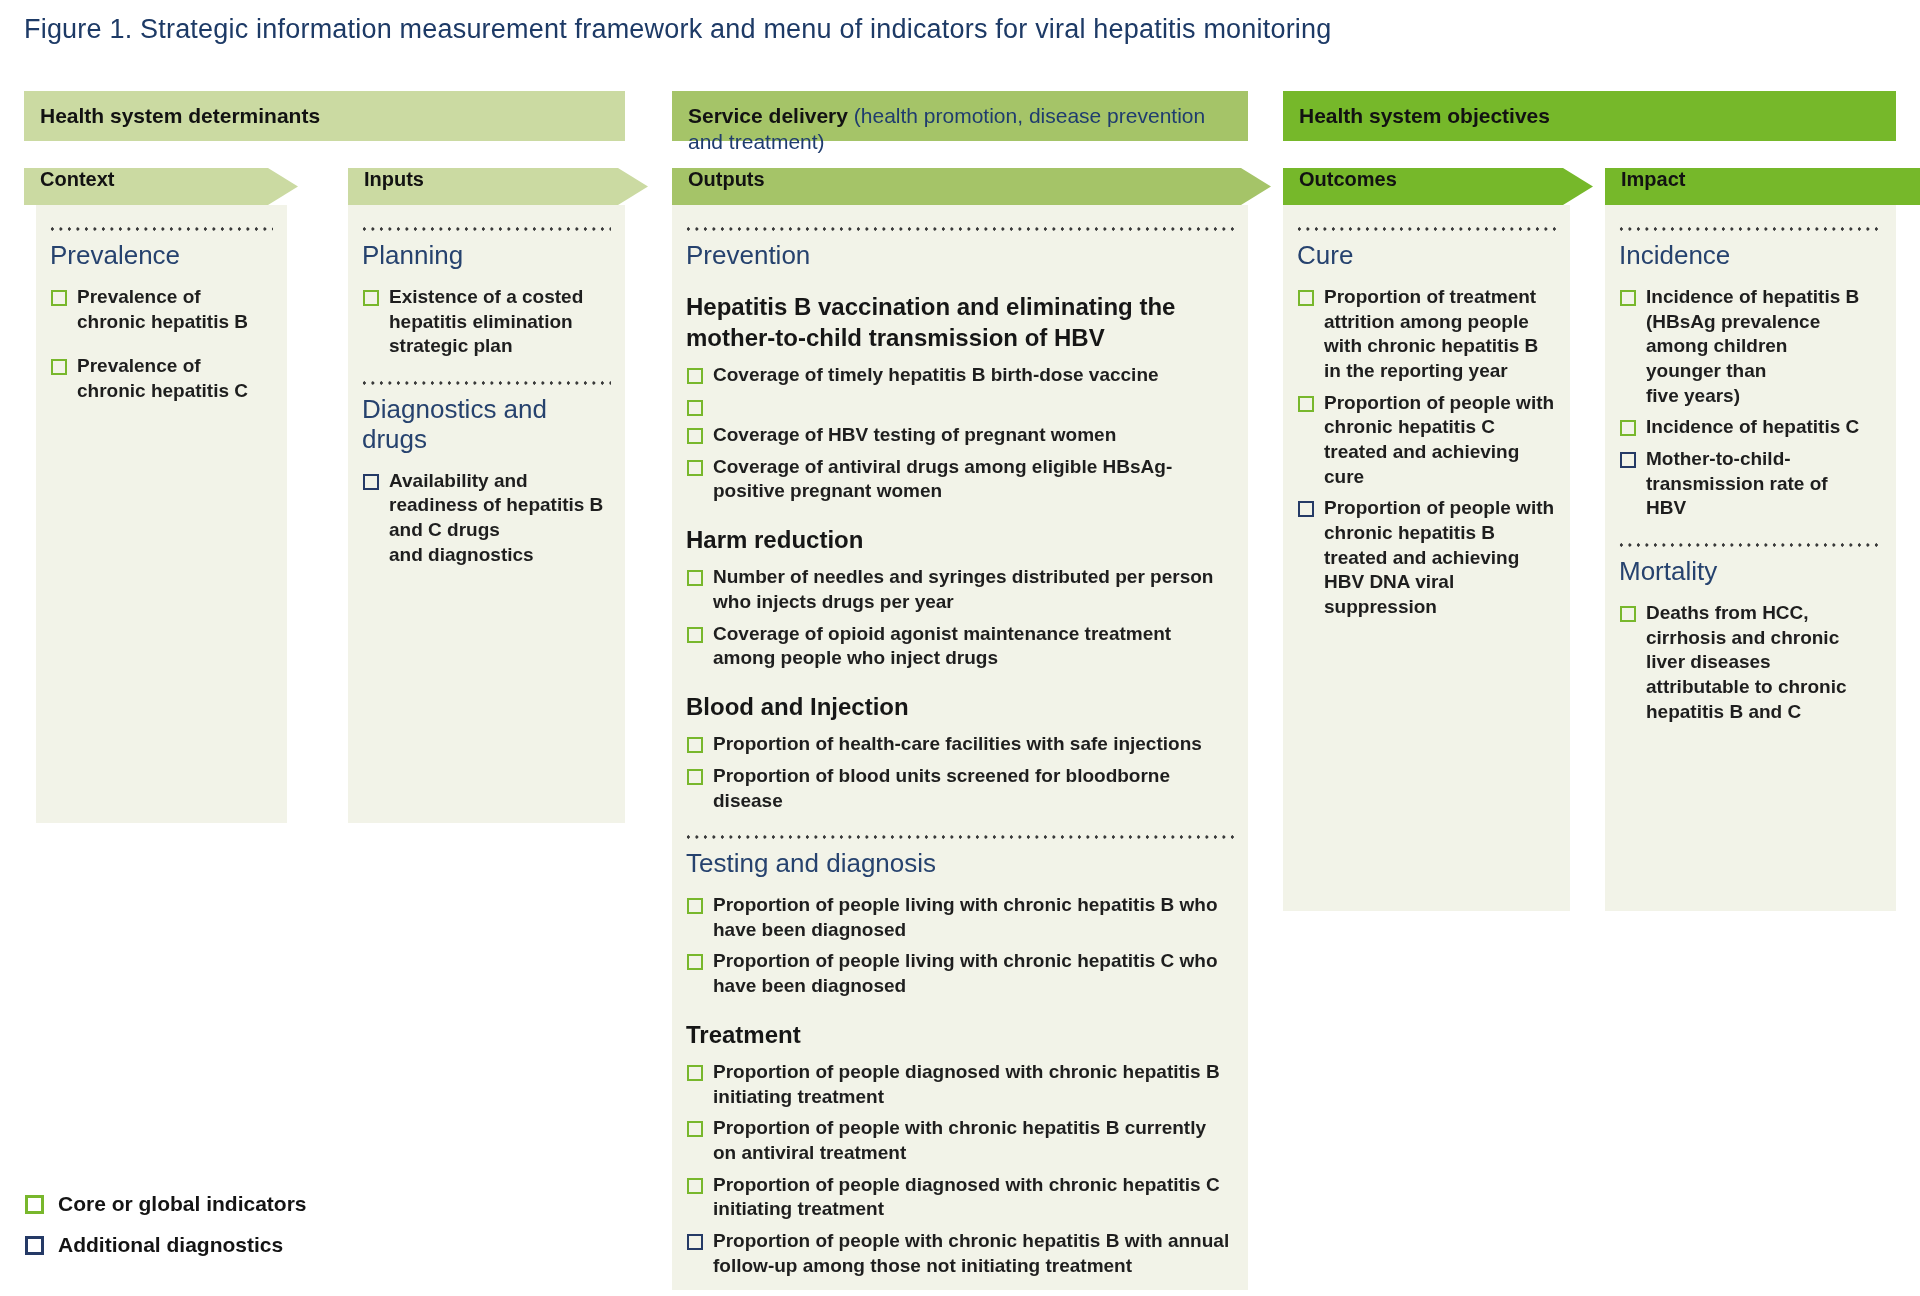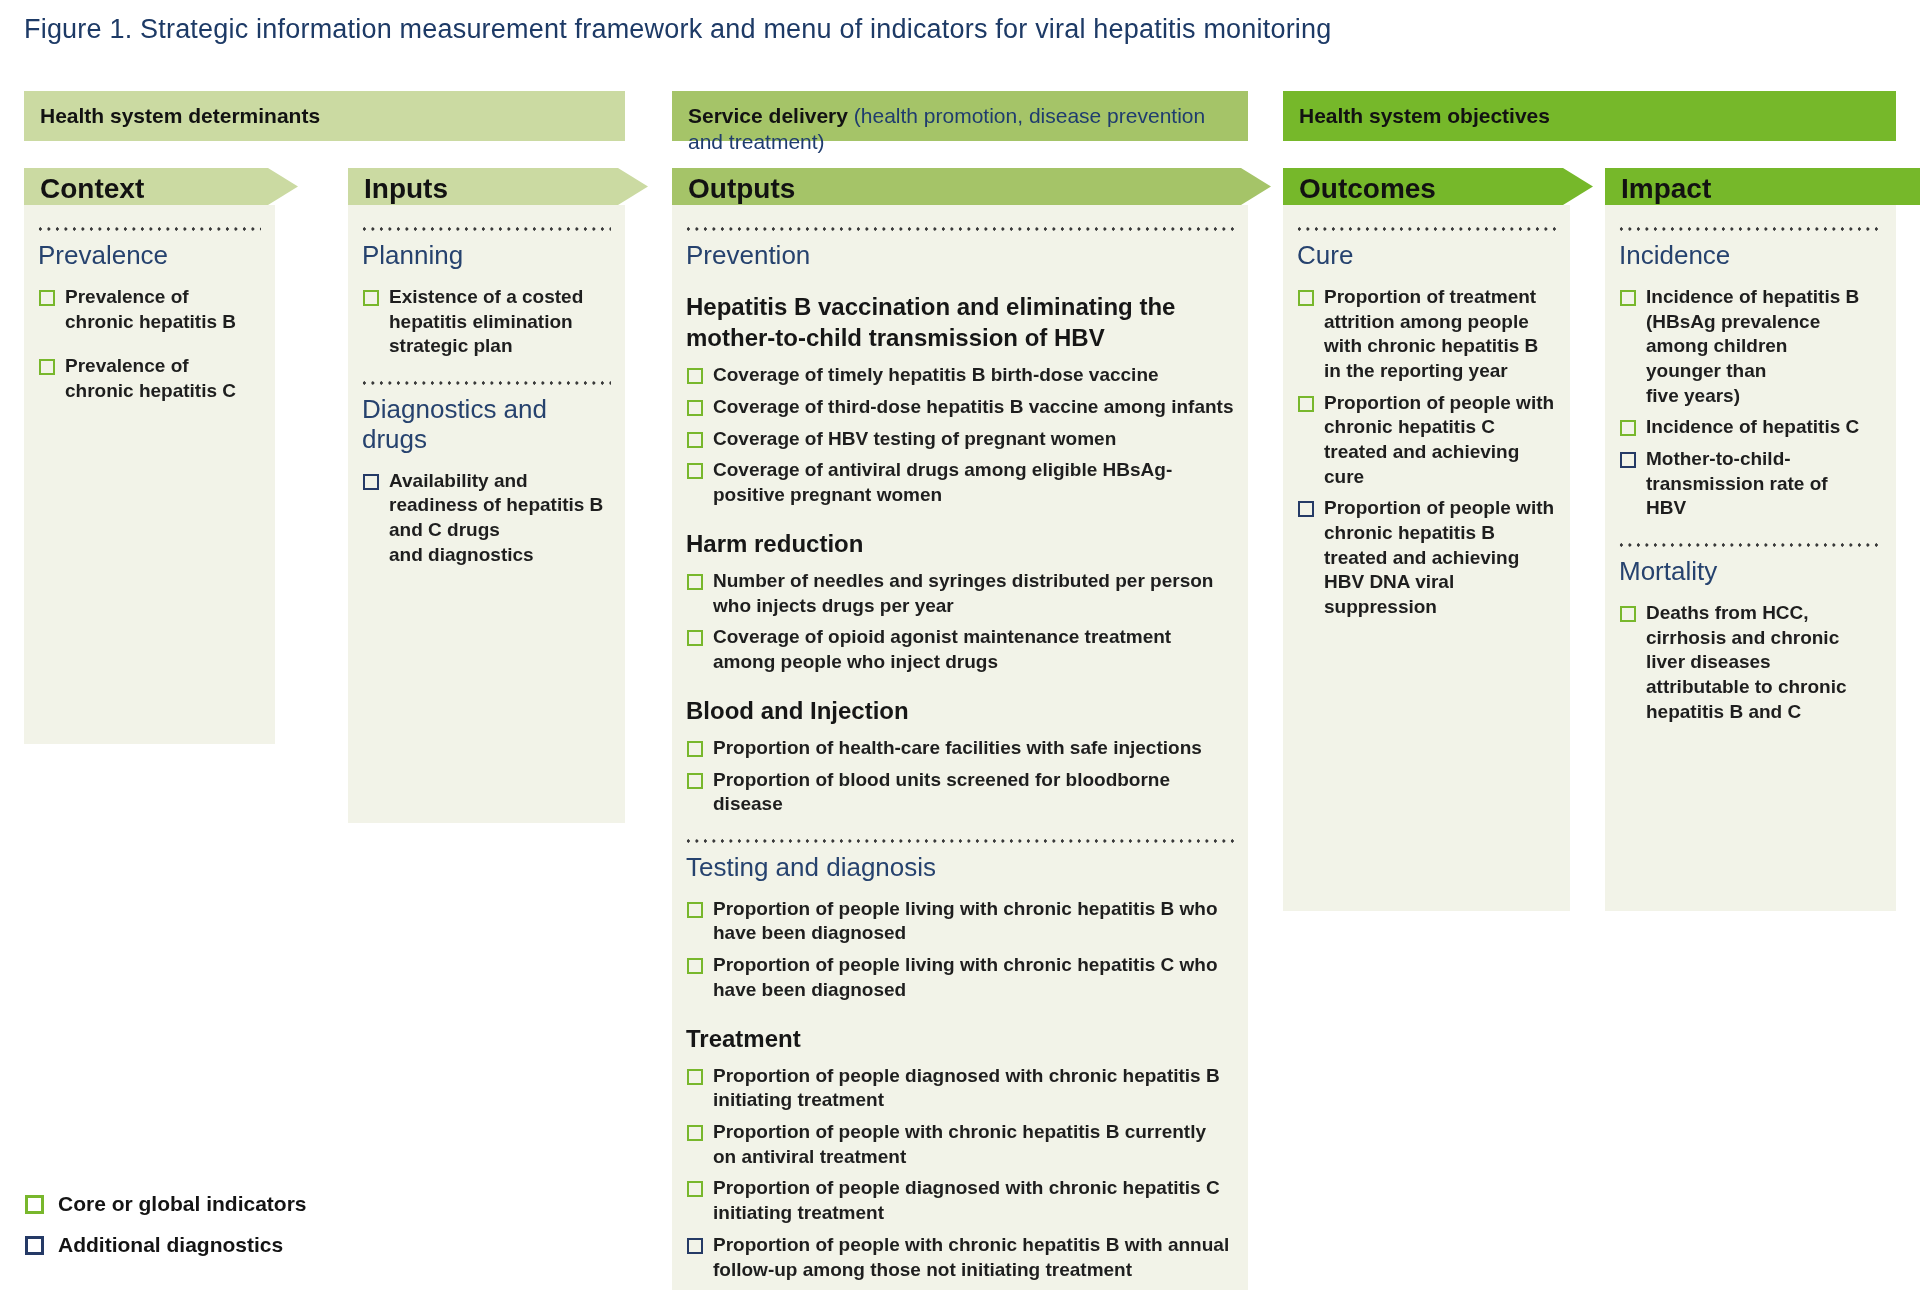--- a/index.html
+++ b/index.html
@@ -11,35 +11,35 @@
   .band{position:absolute;top:91px;height:50px;box-sizing:border-box;padding:12px 16px;
         font-size:21px;line-height:1.25;color:#121212;}
   .band-label{font-weight:700;color:#121212;}
   .band-suffix{font-weight:400;color:#1f3c6e;}
   .band-determinants{left:24px;width:601px;background:#cbdaa2;}
   .band-service{left:672px;width:576px;background:#a5c468;}
   .band-objectives{left:1283px;width:613px;background:#76b82a;}
 
   
   .arrow{position:absolute;top:168px;height:37px;box-sizing:border-box;
-         display:flex;align-items:flex-end;padding-left:16px;
-         font-size:28px;font-weight:700;color:#121212;
+         display:flex;align-items:flex-start;padding-left:16px;
+         font-size:20px;font-weight:700;color:#121212;
          clip-path:polygon(0 0, calc(100% - 30px) 0, 100% 50%, calc(100% - 30px) 100%, 0 100%);}
   .arrow-light{background:#cbdaa2;}
   .arrow-medium{background:#a5c468;}
   .arrow-dark{background:#76b82a;}
   .arrow-context {left:24px;  width:274px;}
   .arrow-inputs  {left:348px; width:300px;}
   .arrow-outputs {left:672px; width:599px;}
   .arrow-outcomes{left:1283px;width:310px;}
   .arrow-impact  {left:1605px;width:368px;}
 
   
   .colbox{position:absolute;top:205px;box-sizing:border-box;background:#f2f3e8;padding:0 14px;}
-  .col-context {left:24px;  width:251px;height:539px;}
+  .col-context {left:36px;  width:251px;height:618px;}
   .col-inputs  {left:348px; width:277px;height:618px;}
   .col-outputs {left:672px; width:576px;height:1085px;}
   .col-outcomes{left:1283px;width:287px;height:706px;}
   .col-impact  {left:1605px;width:291px;height:706px;}
 
   .dotline{height:4px;margin:22px 0 10px 0;
            background-image:radial-gradient(circle 1.7px at 2.2px 2px,#3a3a3a 97%,rgba(0,0,0,0));
            background-size:8.5px 4px;background-repeat:repeat-x;}
   .sec-heading{font-size:26px;font-weight:400;color:#26426e;line-height:1.15;margin:2px 0 14px 0;}
   .sub-heading{font-size:24px;font-weight:700;color:#161616;line-height:1.3;margin:20px 0 10px 0;}
@@ -129,21 +129,20 @@
       <div class="dotline"></div>
       <div class="sec-heading">Prevention</div>
       <div class="sub-heading">Hepatitis B vaccination and eliminating the mother-to-child transmission of HBV</div>
       <div class="items">
         <div class="item">
           <div class="cbox"></div>
           <div class="itext">Coverage of timely hepatitis B birth-dose vaccine</div>
         </div>
         <div class="item">
           <div class="cbox"></div>
-          <div class="itext">Coverage of third-dose hepatitis B vaccine among infants</div>
         </div>
         <div class="item">
           <div class="cbox"></div>
           <div class="itext">Coverage of HBV testing of pregnant women</div>
         </div>
         <div class="item">
           <div class="cbox"></div>
           <div class="itext">Coverage of antiviral drugs among eligible HBsAg-positive pregnant women</div>
         </div>
       </div>

